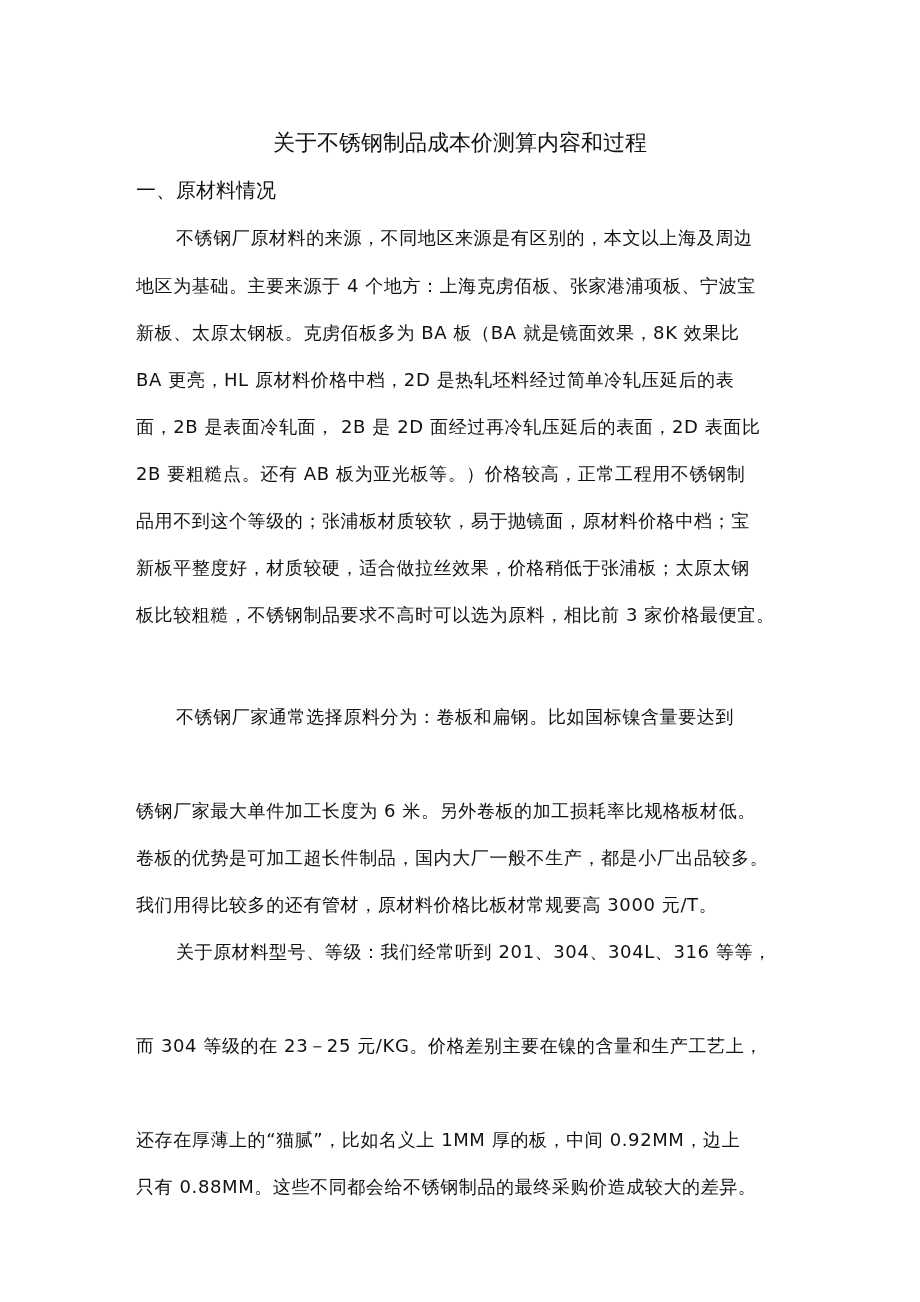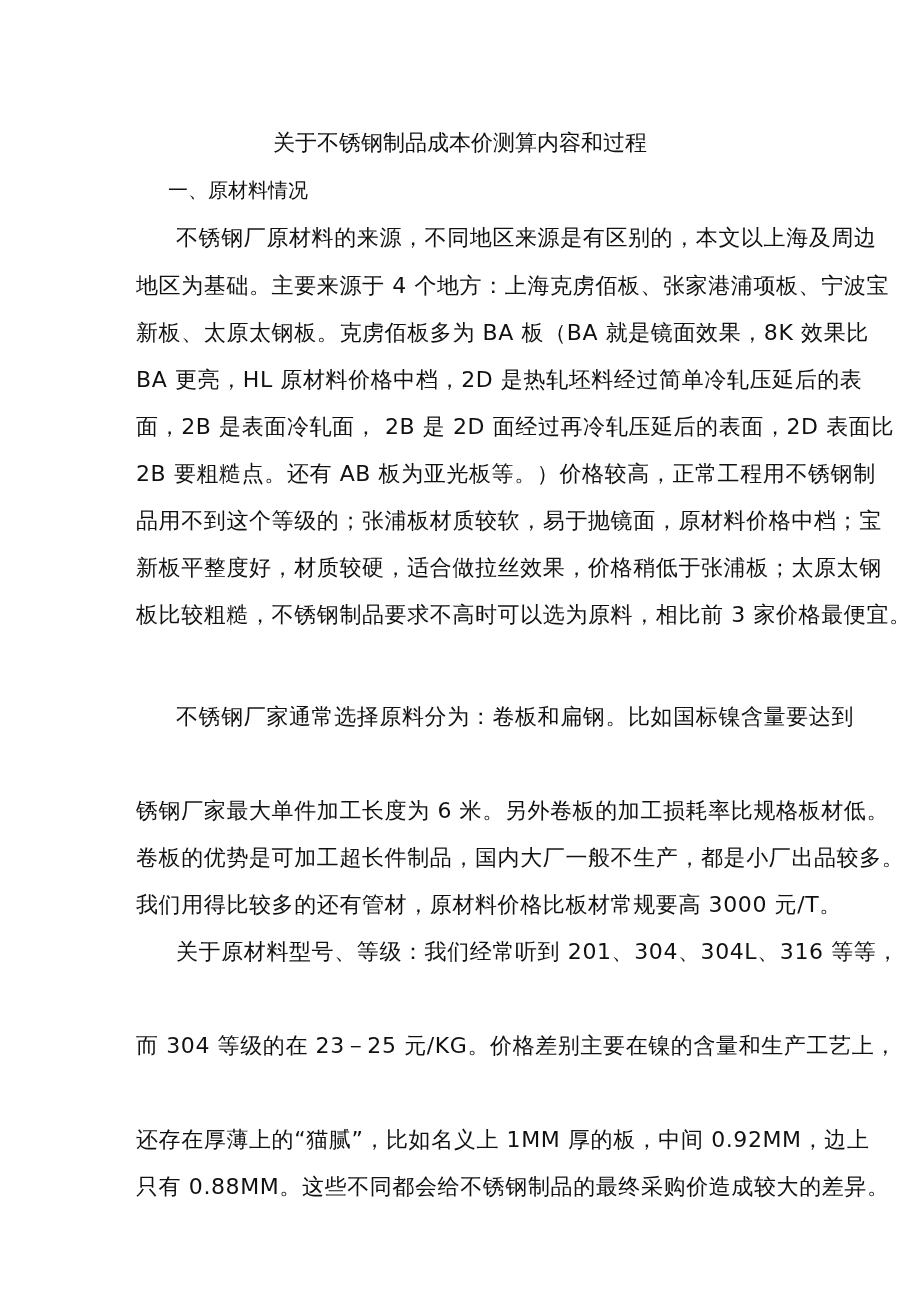--- a/index.html
+++ b/index.html
@@ -33,26 +33,25 @@
       white-space: nowrap;
     }
     .section-heading {
       position: absolute;
       left: 136px;
       top: 159px;
       font-family: "DejaVu Serif", "Liberation Serif", serif;
       font-size: 20px;
       line-height: 30px;
       white-space: nowrap;
-      margin-left: 32px;
     }
     .line {
       position: absolute;
       left: 136px;
-      font-size: 22px;
+      font-size: 18px;
       line-height: 28px;
       white-space: nowrap;
       letter-spacing: 0.6px;
     }
     .line.indent { left: 176px; }
   </style>
 </head>
 <body>
 
 <div class="page">

